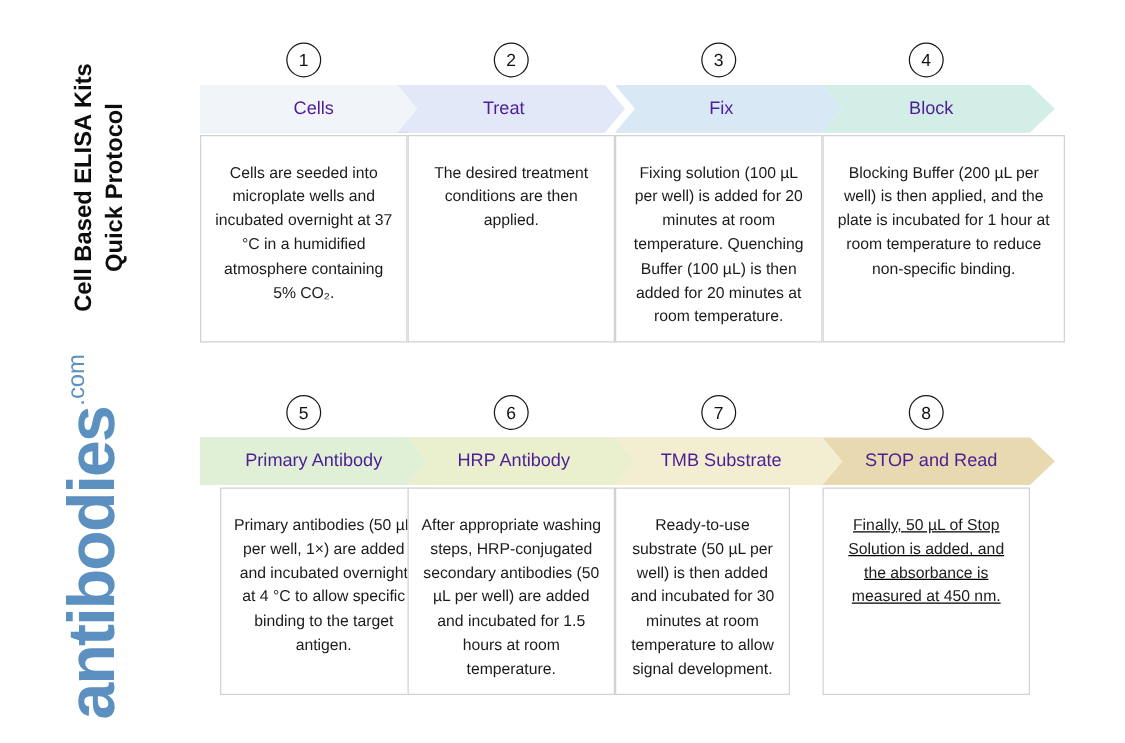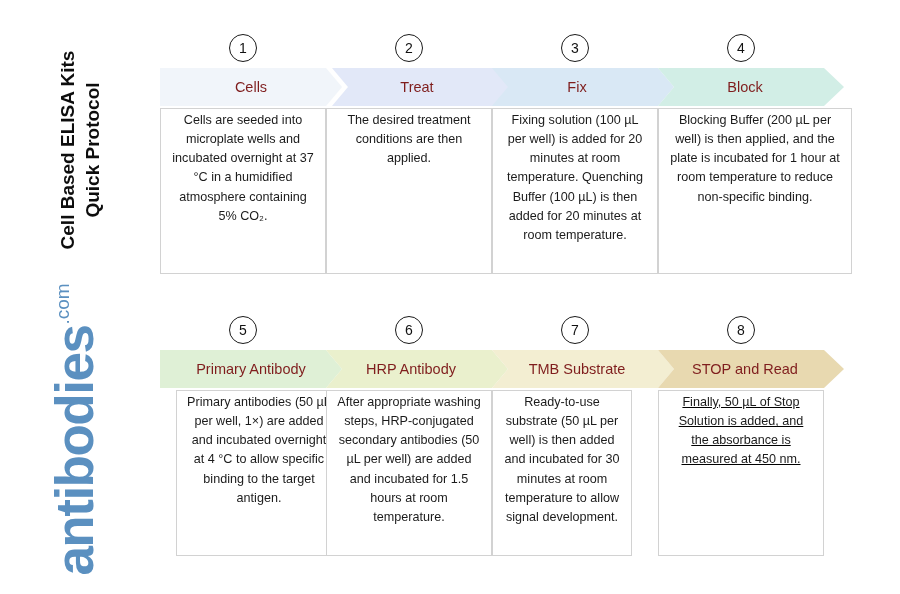--- a/index.html
+++ b/index.html
@@ -79,35 +79,35 @@
     box-sizing:border-box;
   }
 
   .chevron-strip{ position:relative; height:40px; }
   .chev{
     position:absolute;
     top:0; height:38px;
     box-sizing:border-box;
     display:flex;align-items:center;justify-content:center;
     font-size:14.5px;
-    color:#7f1d1d;
+    color:#4c1d95;
   }
   .chev span{ position:relative; left:-6px; }
 
   .body-strip{ position:relative; }
   .body-cell{
     position:absolute;
     top:0;
     background:#ffffff;
     border:1px solid #d2d2d2;
     box-sizing:border-box;
     display:flex;
     align-items:flex-start;
     justify-content:center;
-    padding:2px 10px 10px 10px;
+    padding:20px 10px 10px 10px;
   }
   .body-cell p{
     margin:0;
     font-size:12.6px;
     line-height:1.52;
     color:#1b1b1b;
     text-align:center;
   }
 </style>
 </head>
@@ -130,21 +130,21 @@
   <div class="badge-strip">
       <div class="step-badge" style="left: 69px;">1</div>
       <div class="step-badge" style="left: 235px;">2</div>
       <div class="step-badge" style="left: 401px;">3</div>
       <div class="step-badge" style="left: 567px;">4</div>
     </div>
   <div class="chevron-strip">
       <div class="chev" style="left: 0px; width: 182px; background: rgb(241, 245, 250); clip-path: polygon(0px 0px, 91.209% 0px, 100% 50%, 91.209% 100%, 0px 100%); filter: drop-shadow(rgb(74, 119, 173) 0px 0px 0.6px) drop-shadow(rgb(74, 119, 173) 0px 0px 0.6px);">
         <span style="left: 0px;">Cells</span>
       </div>
-      <div class="chev" style="left: 172px; width: 182px; background: rgb(226, 232, 248); clip-path: polygon(0px 0px, 91.209% 0px, 100% 50%, 91.209% 100%, 0px 100%, 8.791% 50%); filter: drop-shadow(rgb(63, 95, 160) 0px 0px 0.6px) drop-shadow(rgb(63, 95, 160) 0px 0px 0.6px); text-align: right;">
+      <div class="chev" style="left: 158px; width: 182px; background: rgb(226, 232, 248); clip-path: polygon(0px 0px, 91.209% 0px, 100% 50%, 91.209% 100%, 0px 100%, 8.791% 50%); filter: drop-shadow(rgb(63, 95, 160) 0px 0px 0.6px) drop-shadow(rgb(63, 95, 160) 0px 0px 0.6px); text-align: right;">
         <span>Treat</span>
       </div>
       <div class="chev" style="left: 332px; width: 182px; background: rgb(217, 232, 245); clip-path: polygon(0px 0px, 91.209% 0px, 100% 50%, 91.209% 100%, 0px 100%, 8.791% 50%); filter: drop-shadow(rgb(47, 95, 140) 0px 0px 0.6px) drop-shadow(rgb(47, 95, 140) 0px 0px 0.6px);">
         <span>Fix</span>
       </div>
       <div class="chev" style="left: 498px; width: 186px; background: rgb(210, 238, 230); clip-path: polygon(0px 0px, 89.247% 0px, 100% 50%, 89.247% 100%, 0px 100%, 8.602% 50%); filter: drop-shadow(rgb(51, 105, 95) 0px 0px 0.6px) drop-shadow(rgb(51, 105, 95) 0px 0px 0.6px);">
         <span>Block</span>
       </div>
     </div>
   <div class="body-strip" style="height: 166px;">

